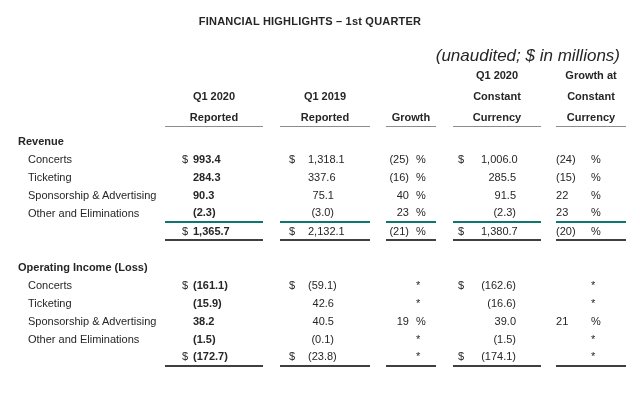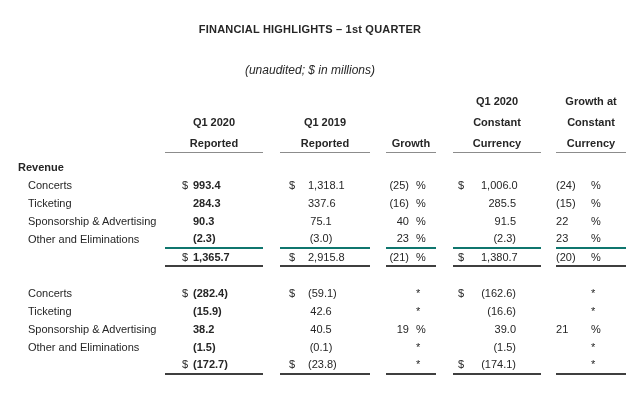--- a/index.html
+++ b/index.html
@@ -2,47 +2,47 @@
 <html><head>
 <meta charset="utf-8">
 <style>
   * { box-sizing: border-box; }
   html, body { margin: 0; padding: 0; }
   body {
     width: 640px; height: 400px; overflow: hidden;
     background: #ffffff; color: #262626;
     font-family: "Liberation Sans", sans-serif;
   }
-  .heading { width: 620px; text-align: center; padding-top: 23px; }
+  .heading { width: 620px; text-align: center; padding-top: 15px; }
   .title { font-size: 11px; font-weight: bold; letter-spacing: 0.2px; line-height: 12px; }
-  .subtitle { font-size: 12px; font-style: italic; margin-top: 29px; line-height: 13px; }
+  .subtitle { font-size: 17px; font-style: italic; margin-top: 22px; line-height: 13px; text-align: right; }
 
   table.fin {
     border-collapse: collapse; table-layout: fixed;
-    width: 610px; margin: 12px 0 0 16px;
+    width: 610px; margin: 1px 0 0 16px;
   }
   td {
     font-size: 11px; height: 18px; padding: 0;
     white-space: nowrap; vertical-align: middle; line-height: 1;
   }
   thead td {
     height: 21px; font-weight: bold; text-align: center;
     vertical-align: bottom; padding-bottom: 3px;
   }
   thead td.hu { border-bottom: 1px solid #8c8c8c; }
 
   td.lbl { text-align: left; padding-left: 12px; }
   td.sec { font-weight: bold; padding-left: 2px; height: 18px; }
   td.spt { height: 6px; }
   td.sp  { height: 18px; }
 
   td.c1d { padding-left: 17px; }
   td.c1v { text-align: left; padding-right: 28px; font-weight: bold; }
   td.c2d { padding-left: 9px; }
-  td.c2v { text-align: center; padding-right: 36px; }
+  td.c2v { text-align: right; padding-right: 36px; }
   td.c3v { text-align: right; padding-right: 2px; }
   td.c3p { padding-left: 5px; }
   td.c4d { padding-left: 5px; }
   td.c4v { text-align: right; padding-right: 25px; }
   td.c5v { text-align: left; }
   td.c5p { padding-left: 7px; }
 
   td.rule  { border-bottom: 2px solid #0f766e; }
   td.trule { border-bottom: 2px solid #3f3f3f; }
 </style>
@@ -186,38 +186,41 @@
           <td class="gapc"></td>
           <td class="c5v rule">23</td>
           <td class="c5p rule">%</td>
         </tr>
         <tr>
           <td class="lbl"></td>
           <td class="c1d trule">$</td>
           <td class="c1v trule">1,365.7</td>
           <td class="gapc"></td>
           <td class="c2d trule">$</td>
-          <td class="c2v trule">2,915.8</td>
+          <td class="c2v trule">2,132.1</td>
           <td class="gapc"></td>
           <td class="c3v trule">(21)</td>
           <td class="c3p trule">%</td>
           <td class="gapc"></td>
           <td class="c4d trule">$</td>
           <td class="c4v trule">1,380.7</td>
           <td class="gapc"></td>
           <td class="c5v trule">(20)</td>
           <td class="c5p trule">%</td>
         </tr>
         <tr>
           <td colspan="15" class="sp"></td>
         </tr>
         <tr>
+          <td colspan="15" class="sec">Operating Income (Loss)</td>
+        </tr>
+        <tr>
           <td class="lbl">Concerts</td>
           <td class="c1d">$</td>
-          <td class="c1v">(282.4)</td>
+          <td class="c1v">(161.1)</td>
           <td class="gapc"></td>
           <td class="c2d">$</td>
           <td class="c2v">(59.1)</td>
           <td class="gapc"></td>
           <td class="c3v"></td>
           <td class="c3p">*</td>
           <td class="gapc"></td>
           <td class="c4d">$</td>
           <td class="c4v">(162.6)</td>
           <td class="gapc"></td>

